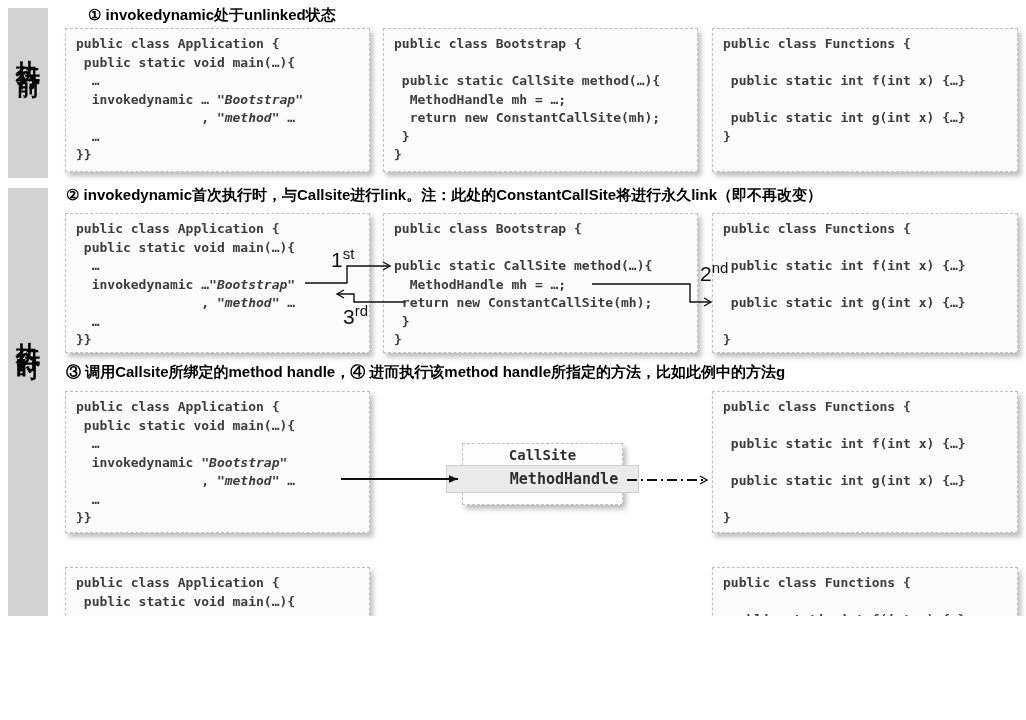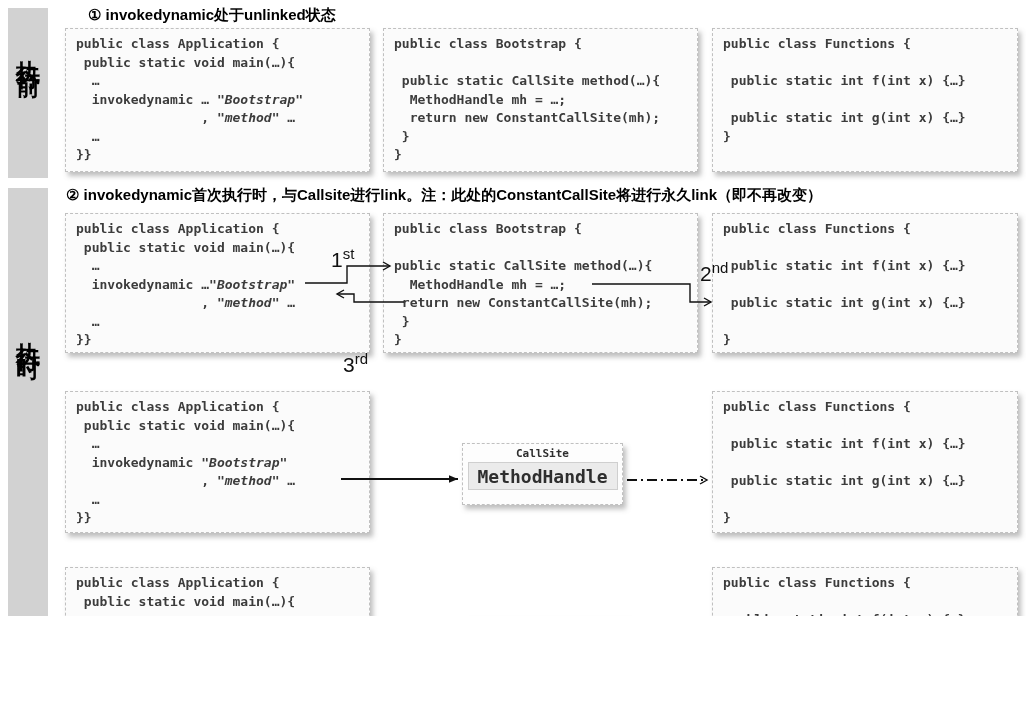--- a/index.html
+++ b/index.html
@@ -34,49 +34,50 @@
   #b2b{left:383px;top:213px;width:315px;height:140px;}
   #b2c{left:712px;top:213px;width:306px;height:140px;}
   #b3a{left:65px;top:391px;width:305px;height:142px;}
   #b3c{left:712px;top:391px;width:306px;height:142px;}
   #b4a{left:65px;top:567px;width:305px;height:145px;}
   #b4c{left:712px;top:567px;width:306px;height:145px;}
   
   .callsite{position:absolute;z-index:1;background:#fdfdfd;border:1px dashed #c0c0c0;
       box-shadow:3px 4px 5px rgba(110,110,110,0.45);box-sizing:border-box;
       display:flex;flex-direction:column;align-items:center;}
-  .callsite .cs-title{font-family:"DejaVu Sans Mono",monospace;font-size:11px;color:#2e2e2e;
+  .callsite .cs-title{font-family:"DejaVu Sans Mono",monospace;font-size:14px;color:#2e2e2e;
       font-weight:600;margin-top:3px;}
   .callsite .cs-inner{margin-top:2px;width:148px;height:26px;background:#ebebeb;
       border:1px solid #cfcfcf;display:flex;align-items:center;justify-content:center;
-      font-family:"DejaVu Sans Mono",monospace;font-size:18px;font-weight:600;color:#2e2e2e;}
+      font-family:"DejaVu Sans Mono",monospace;font-size:15px;font-weight:600;color:#2e2e2e;padding-left:43px;}
   #cs3{left:462px;top:443px;width:161px;height:62px;}
   #cs4{left:466px;top:617px;width:163px;height:63px;}
   
   .seq{position:absolute;z-index:6;font-family:"Liberation Sans",sans-serif;
       font-size:21px;color:#111;}
   .seq sup{font-size:15px;vertical-align:super;}
   #seq1{left:331px;top:245px;}
   #seq2{left:679px;top:259px;margin-left:21px;}
-  #seq3{left:343px;top:302px;margin-top:48px;}
+  #seq3{left:343px;top:302px;}
   
   #arrows{position:absolute;left:0;top:0;width:1026px;height:720px;z-index:5;pointer-events:none;}
 </style>
 </head>
 <body>
 
 <div class="page">
 
   <div class="band" id="band-before"></div>
   <div class="band" id="band-during"></div>
   <div class="side-label" id="label-before">执行前</div>
   <div class="side-label" id="label-during">执行时</div>
 
   <div class="sec-title" id="h1">① invokedynamic处于unlinked状态</div>
   <div class="sec-title" id="h2">② invokedynamic首次执行时，与Callsite进行link。注：此处的ConstantCallSite将进行永久link（即不再改变）</div>
+  <div class="sec-title" id="h3">③ 调用Callsite所绑定的method handle，④ 进而执行该method handle所指定的方法，比如此例中的方法g</div>
 
   <div class="codebox" id="b1a">
     <pre class="code"><span>public class Application {
  public static void main(…){
   …
   invokedynamic … </span><i>"Bootstrap"</i><span>
                 , </span><i>"method"</i><span> …
   …
 }}</span></pre>
   </div>

